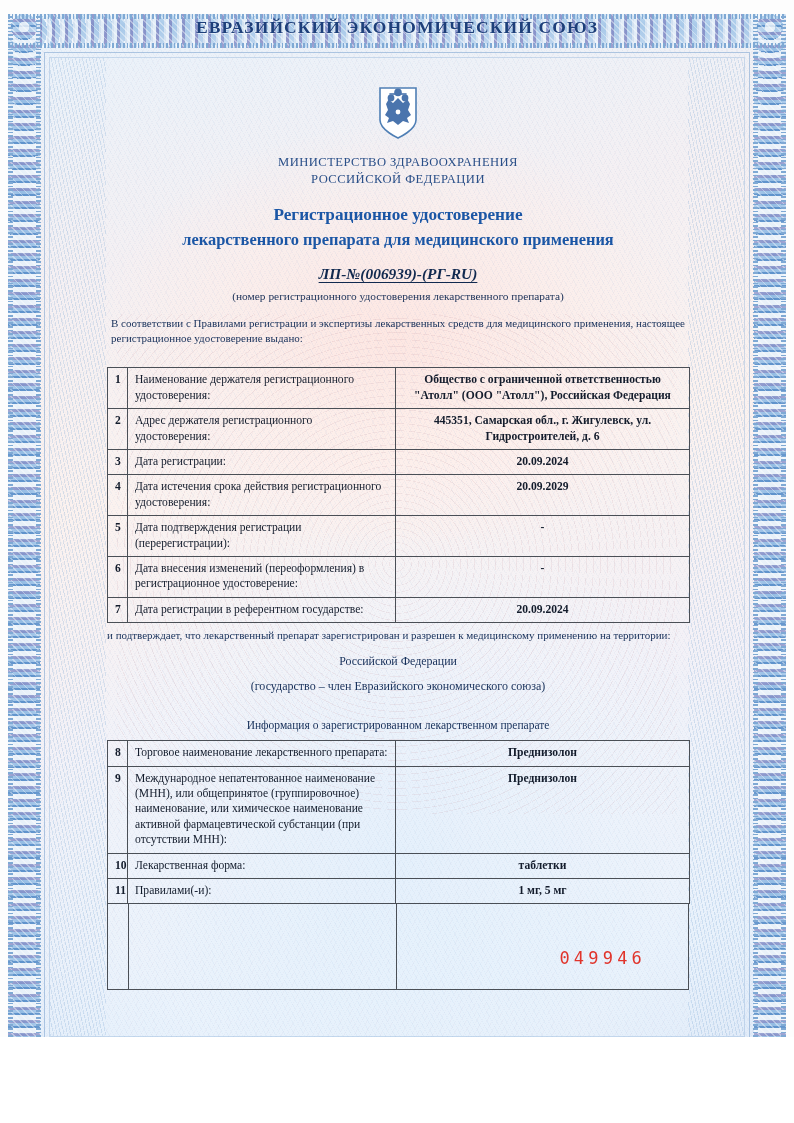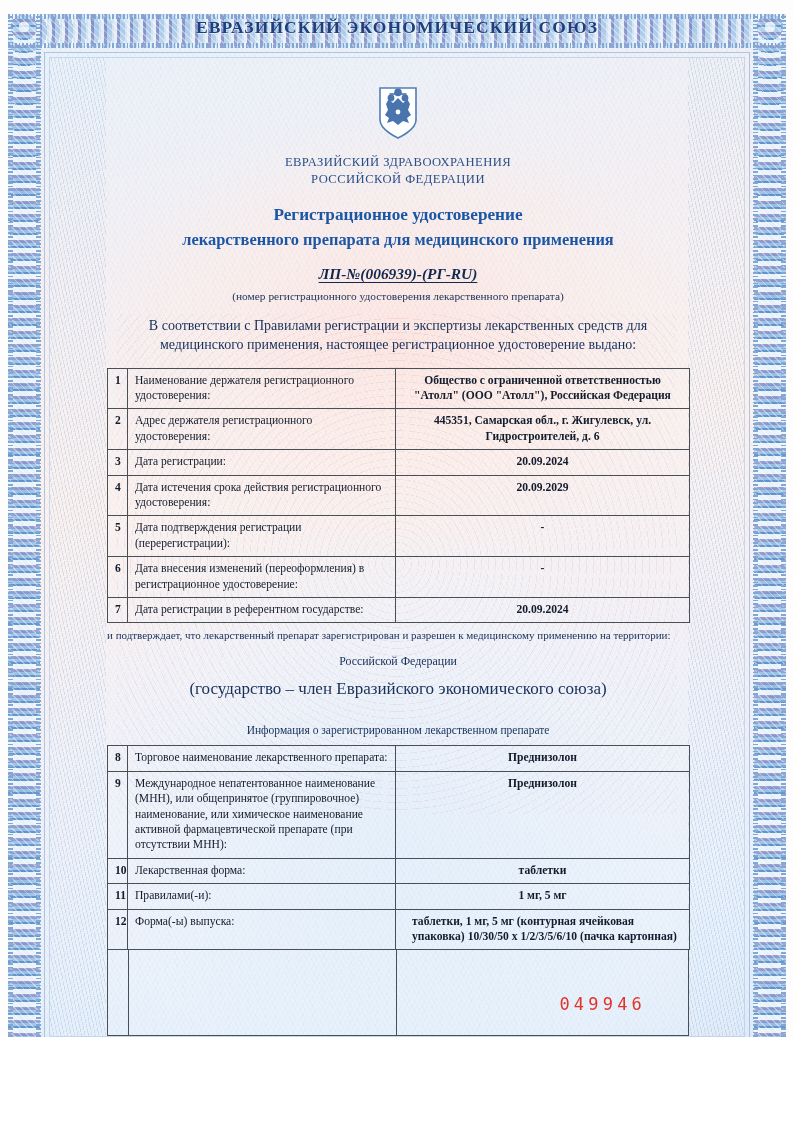--- a/index.html
+++ b/index.html
@@ -177,25 +177,25 @@
     margin-bottom: 7px;
     font-style: italic;
   }
   .reg-number-caption {
     text-align: center;
     font-size: 11.4px;
     color: #21365c;
     margin-bottom: 14px;
   }
   .preamble {
-    text-align: center;
-    font-size: 14px;
+    text-align: left;
+    font-size: 11px;
     color: #17305a;
     line-height: 1.38;
-    margin-bottom: 13px;
+    margin-bottom: 21px;
     padding: 0 4px;
   }
 
   
   table.reg {
     width: 582px;
     border-collapse: collapse;
     table-layout: fixed;
     background: rgba(255,255,255,0.06);
   }
@@ -232,21 +232,21 @@
     text-align: left;
   }
   .centered-line {
     text-align: center;
     font-size: 11.9px;
     color: #17305a;
     margin: 11px 0 0 0;
   }
   .centered-small {
     text-align: center;
-    font-size: 17px;
+    font-size: 12px;
     color: #17305a;
     margin: 10px 0 0 0;
   }
   .centered-small2 {
     text-align: center;
     font-size: 11.5px;
     color: #17305a;
     margin: 25px 0 9px 0;
   }
   .serial {
@@ -349,21 +349,21 @@
             <circle cx="29" cy="12" r="3.4"></circle>
             <circle cx="22" cy="6.4" r="3.8"></circle>
             <rect x="13.4" y="7.2" width="17.2" height="1.6"></rect>
           </g>
           <circle cx="22" cy="26" r="2.4" fill="#ffffff"></circle>
         </svg>
       </span>
     </div>
 
     <div class="ministry">
-      <div>ЕВРАЗИЙСКИЙ ЗДРАВООХРАНЕНИЯ</div>
+      <div>МИНИСТЕРСТВО ЗДРАВООХРАНЕНИЯ</div>
       <div>РОССИЙСКОЙ ФЕДЕРАЦИИ</div>
     </div>
 
     <div class="doc-title">
       <div>Регистрационное удостоверение</div>
       <div class="l2">лекарственного препарата для медицинского применения</div>
     </div>
 
     <div class="reg-number">ЛП-№(006939)-(РГ-RU)</div>
     <div class="reg-number-caption">(номер регистрационного удостоверения лекарственного препарата)</div>
@@ -416,37 +416,32 @@
 
     <table class="reg">
       <tbody>
         <tr>
           <td class="num">8</td>
           <td class="lbl">Торговое наименование лекарственного препарата:</td>
           <td class="val" style="font-weight:bold">Преднизолон</td>
         </tr>
         <tr>
           <td class="num">9</td>
-          <td class="lbl">Международное непатентованное наименование (МНН), или общепринятое (группировочное) наименование, или химическое наименование активной фармацевтической препарате (при отсутствии МНН):</td>
+          <td class="lbl">Международное непатентованное наименование (МНН), или общепринятое (группировочное) наименование, или химическое наименование активной фармацевтической субстанции (при отсутствии МНН):</td>
           <td class="val">Преднизолон</td>
         </tr>
         <tr>
           <td class="num">10</td>
           <td class="lbl">Лекарственная форма:</td>
           <td class="val">таблетки</td>
         </tr>
         <tr>
           <td class="num">11</td>
           <td class="lbl">Правилами(-и):</td>
           <td class="val">1 мг, 5 мг</td>
-        </tr>
-        <tr>
-          <td class="num">12</td>
-          <td class="lbl">Форма(-ы) выпуска:</td>
-          <td class="val" style="text-align:left; padding-left:16px">таблетки, 1 мг, 5 мг (контурная ячейковая упаковка) 10/30/50 х 1/2/3/5/6/10 (пачка картонная)</td>
         </tr>
       </tbody>
     </table>
 
     <div class="bottom-box">
       <div class="divider"></div>
       <div class="divider2"></div>
       <div class="serial">049946</div>
     </div>
 

